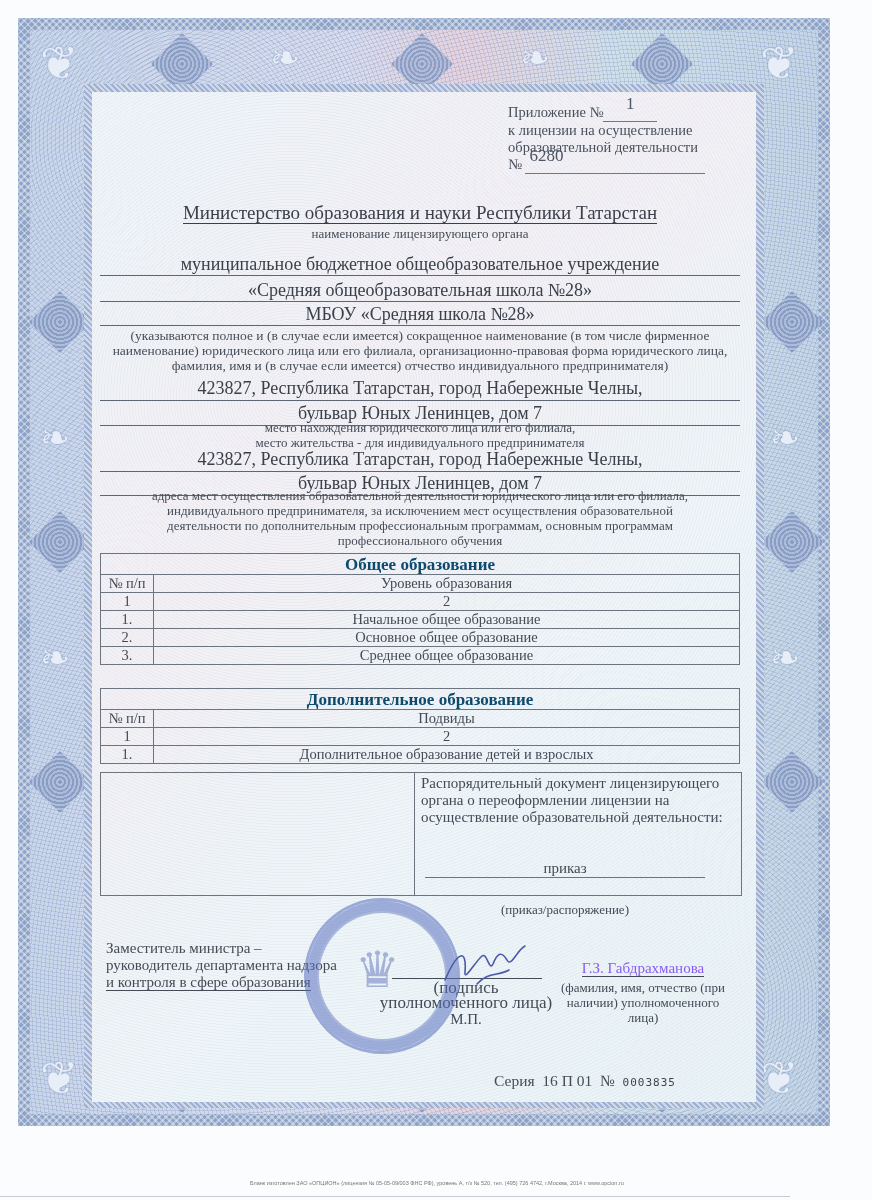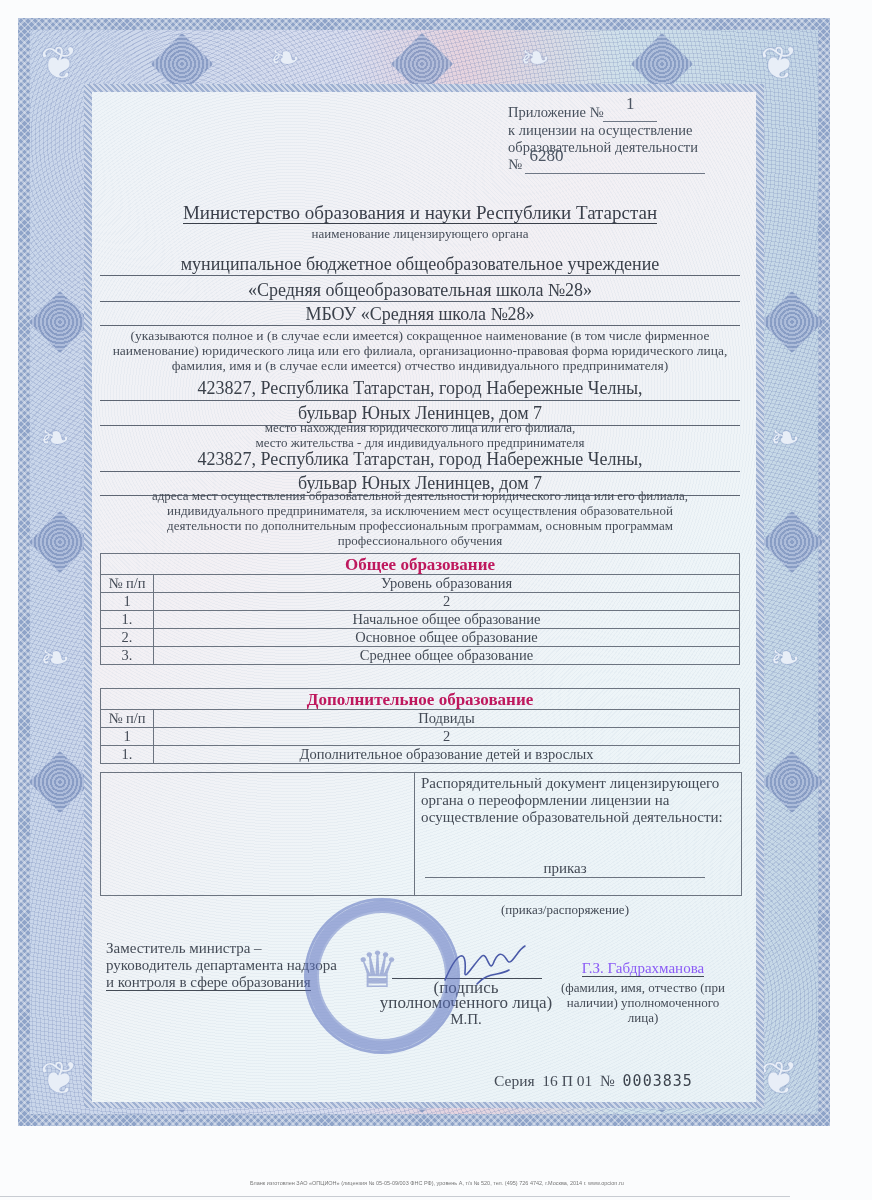--- a/index.html
+++ b/index.html
@@ -69,21 +69,21 @@
   .ministry { top:110px; font-size:19px; }
   .ministry span { border-bottom:1px solid #3a404a; }
   .small { font-size:13px; color:#464d58; line-height:15px; }
 
   table.edu {
     position:absolute; left:8px; width:640px; border-collapse:collapse;
     font-size:14.5px; color:#434a55;
   }
   table.edu td { border:1px solid #6c7480; height:17px; padding:0; text-align:center; line-height:17px; }
   table.edu td.num { width:52px; }
-  table.edu td.title { font-weight:bold; font-size:17px; height:20px; color:#be185d; }
+  table.edu td.title { font-weight:bold; font-size:17px; height:20px; color:#0c4a6e; }
 
   .docs { position:absolute; left:8px; top:680px; width:640px; height:122px; border:1px solid #6c7480; }
   .docs .col { position:absolute; top:0; bottom:0; width:306px; padding:2px 0 0 6px; font-size:15px; line-height:17px; color:#434a55; }
   .docs .left { left:0; }
   .docs .right { left:313px; border-left:1px solid #6c7480; }
   .docs .blank-line { position:absolute; left:18px; width:270px; top:103px; border-bottom:1px solid #6c7480; }
   .docs .r-type { position:absolute; left:10px; width:280px; top:87px; text-align:center; border-bottom:1px solid #6c7480; font-size:15px; }
   .docs .r-type-cap { position:absolute; left:10px; width:280px; top:104px; text-align:center; font-size:13px;margin-top:24px; }
   .docs .r-date { position:absolute; left:10px; width:280px; top:119px; text-align:center; font-size:15px; }
   .docs .r-date span { border-bottom:1px solid #434a55; }
@@ -92,21 +92,21 @@
   .sig-pos .u { border-bottom:1px solid #444b56; }
   .sig-pos .cap { font-size:13px; padding-left:14px; }
   .sig-line { left:300px; top:886px; width:150px; border-bottom:1px solid #444b56; }
   .sig-cap { left:284px; top:888px; width:180px; text-align:center; font-size:17px; line-height:15px; color:#444b56; }
   .mp { left:284px; top:919px; width:180px; text-align:center; font-size:15px; color:#444b56; }
   .sig-name { left:466px; top:868px; width:170px; text-align:center; font-size:15px; color:#8b5cf6; }
   .sig-name span { border-bottom:1px solid #434a55; }
   .sig-name-cap { left:466px; top:888px; width:170px; text-align:center; font-size:13px; line-height:15px; color:#444b56; }
 
   .series { left:402px; top:980px; width:240px; font-size:15.5px; color:#454c57; }
-  .series .num { font-family:"DejaVu Sans Mono", monospace; letter-spacing:1px; font-size:15px; color:#3d444e; }
+  .series .num { font-family:"DejaVu Sans Mono", monospace; letter-spacing:1px; font-size:11px; color:#3d444e; }
 
   .stamp {
     position:absolute; left:212px; top:806px; width:150px; height:150px; border-radius:50%;
     border:3px solid rgba(88,110,190,0.55); box-shadow: inset 0 0 0 10px rgba(88,110,190,0.15), inset 0 0 0 12px rgba(88,110,190,0.45);
     z-index:3; pointer-events:none;
   }
   .stamp-eagle { position:absolute; left:48px; top:40px; font-size:50px; color:rgba(80,100,180,0.45); font-family:"DejaVu Sans", sans-serif; }
   .signature {
     position:absolute; left:345px; top:850px; width:100px; height:50px; z-index:4; pointer-events:none;
   }

